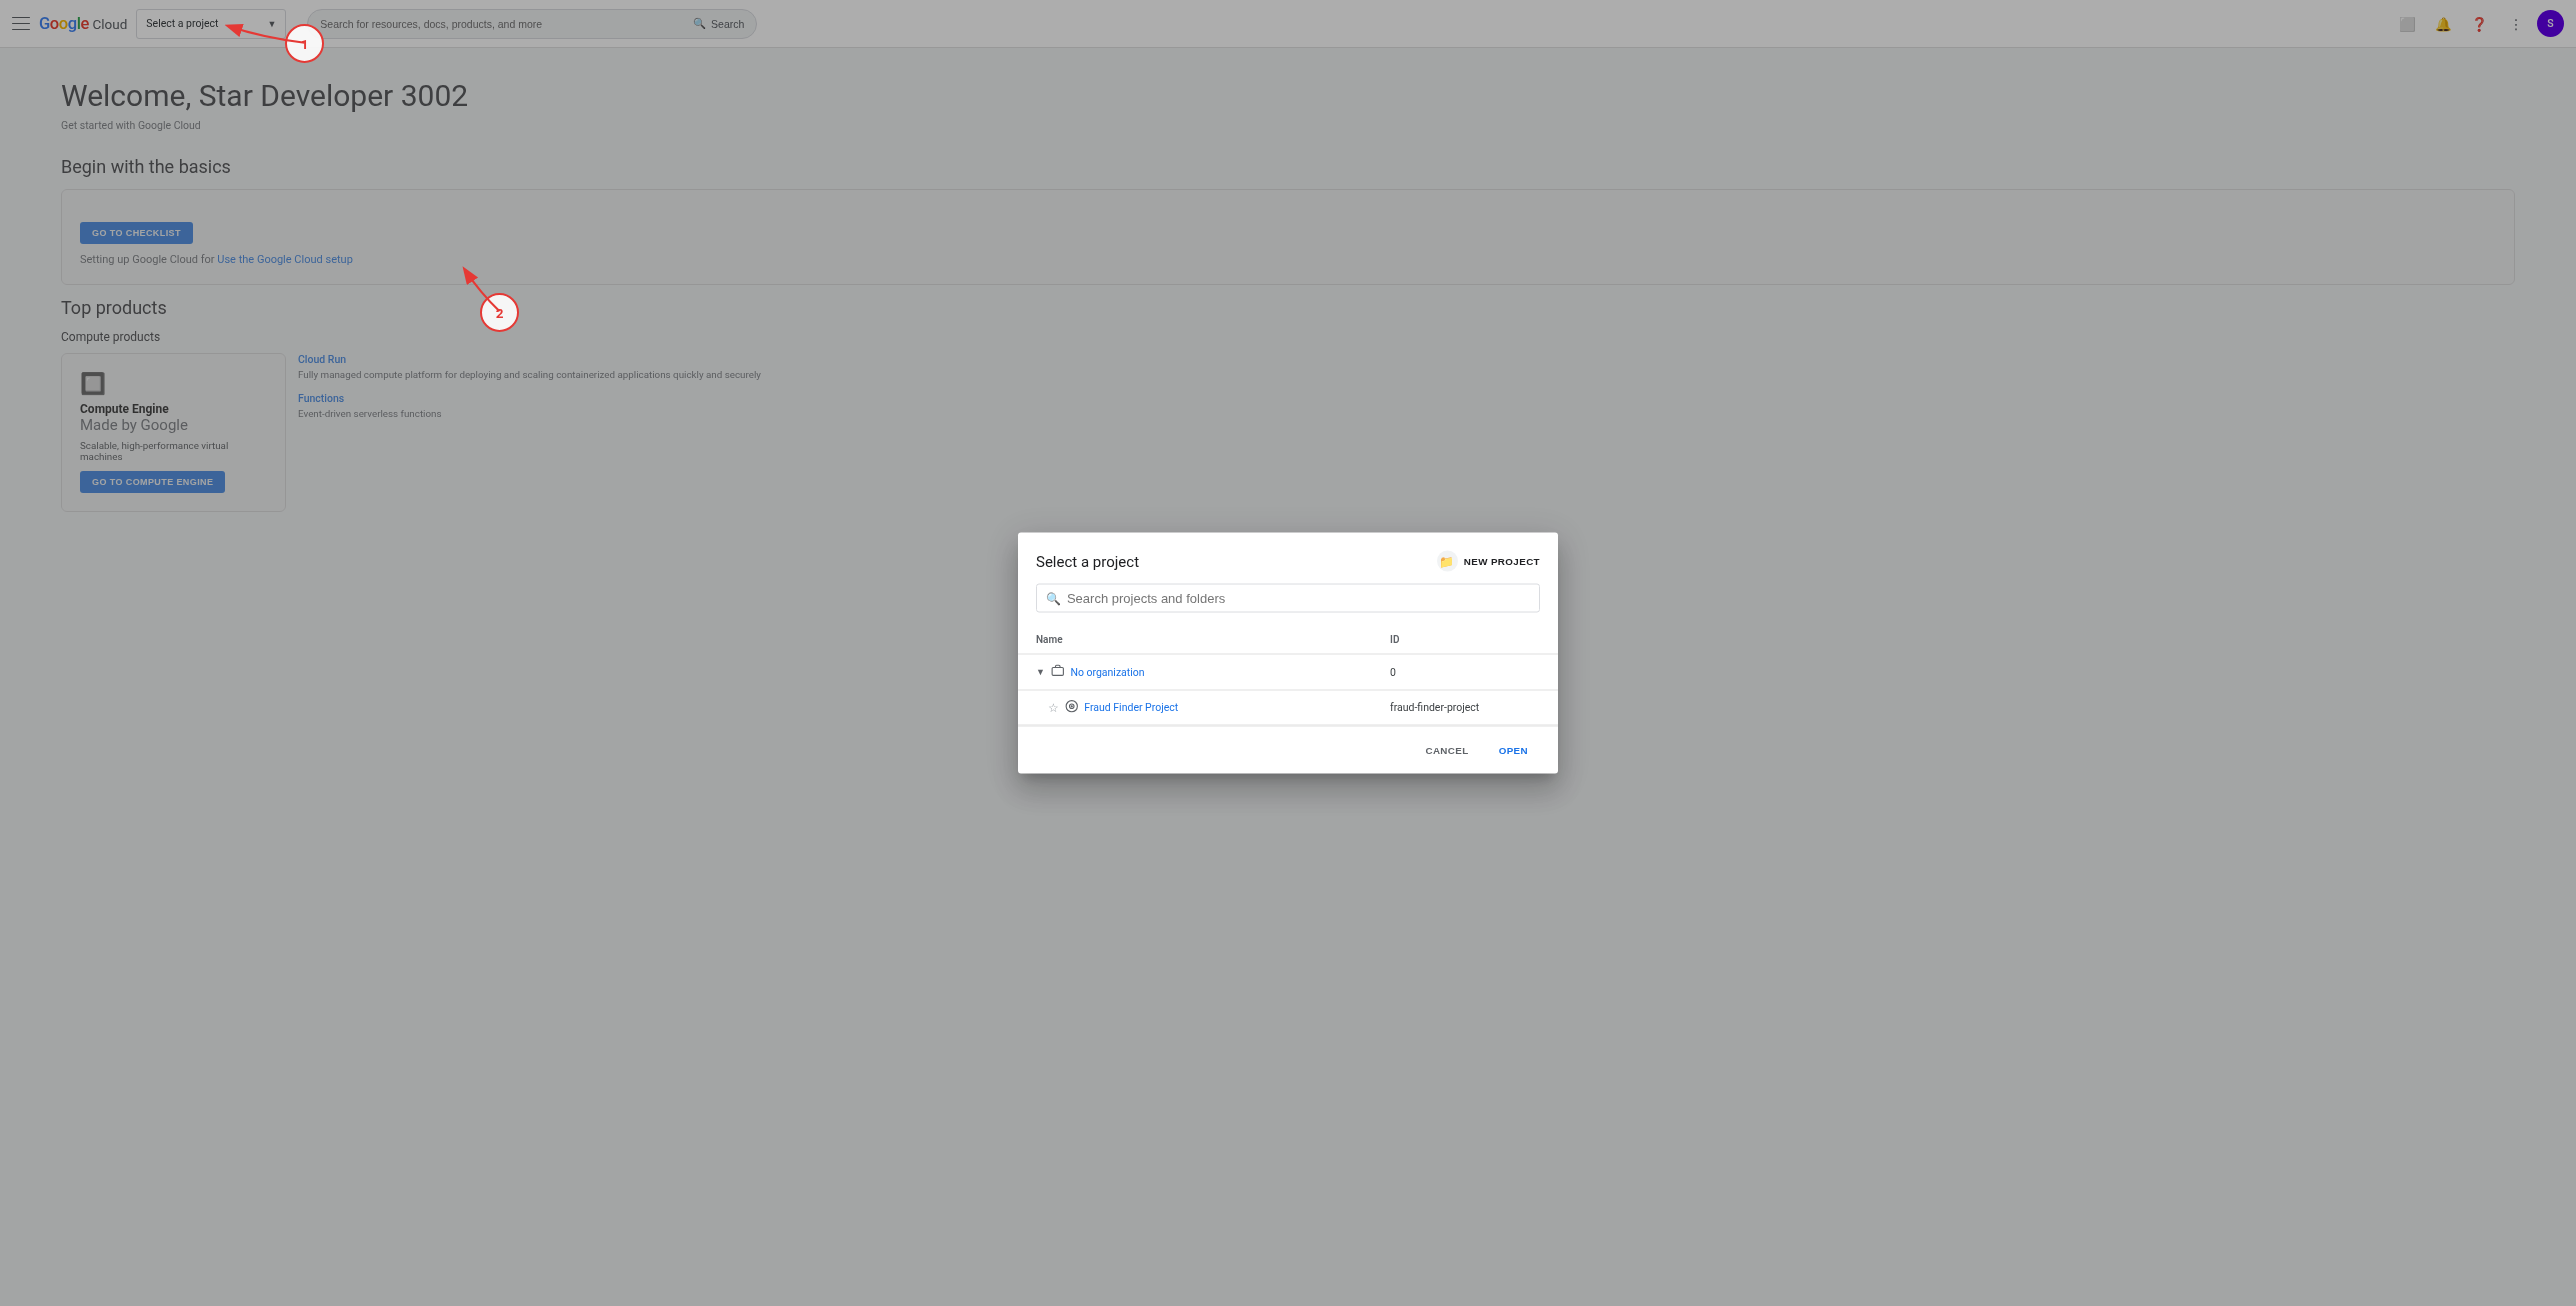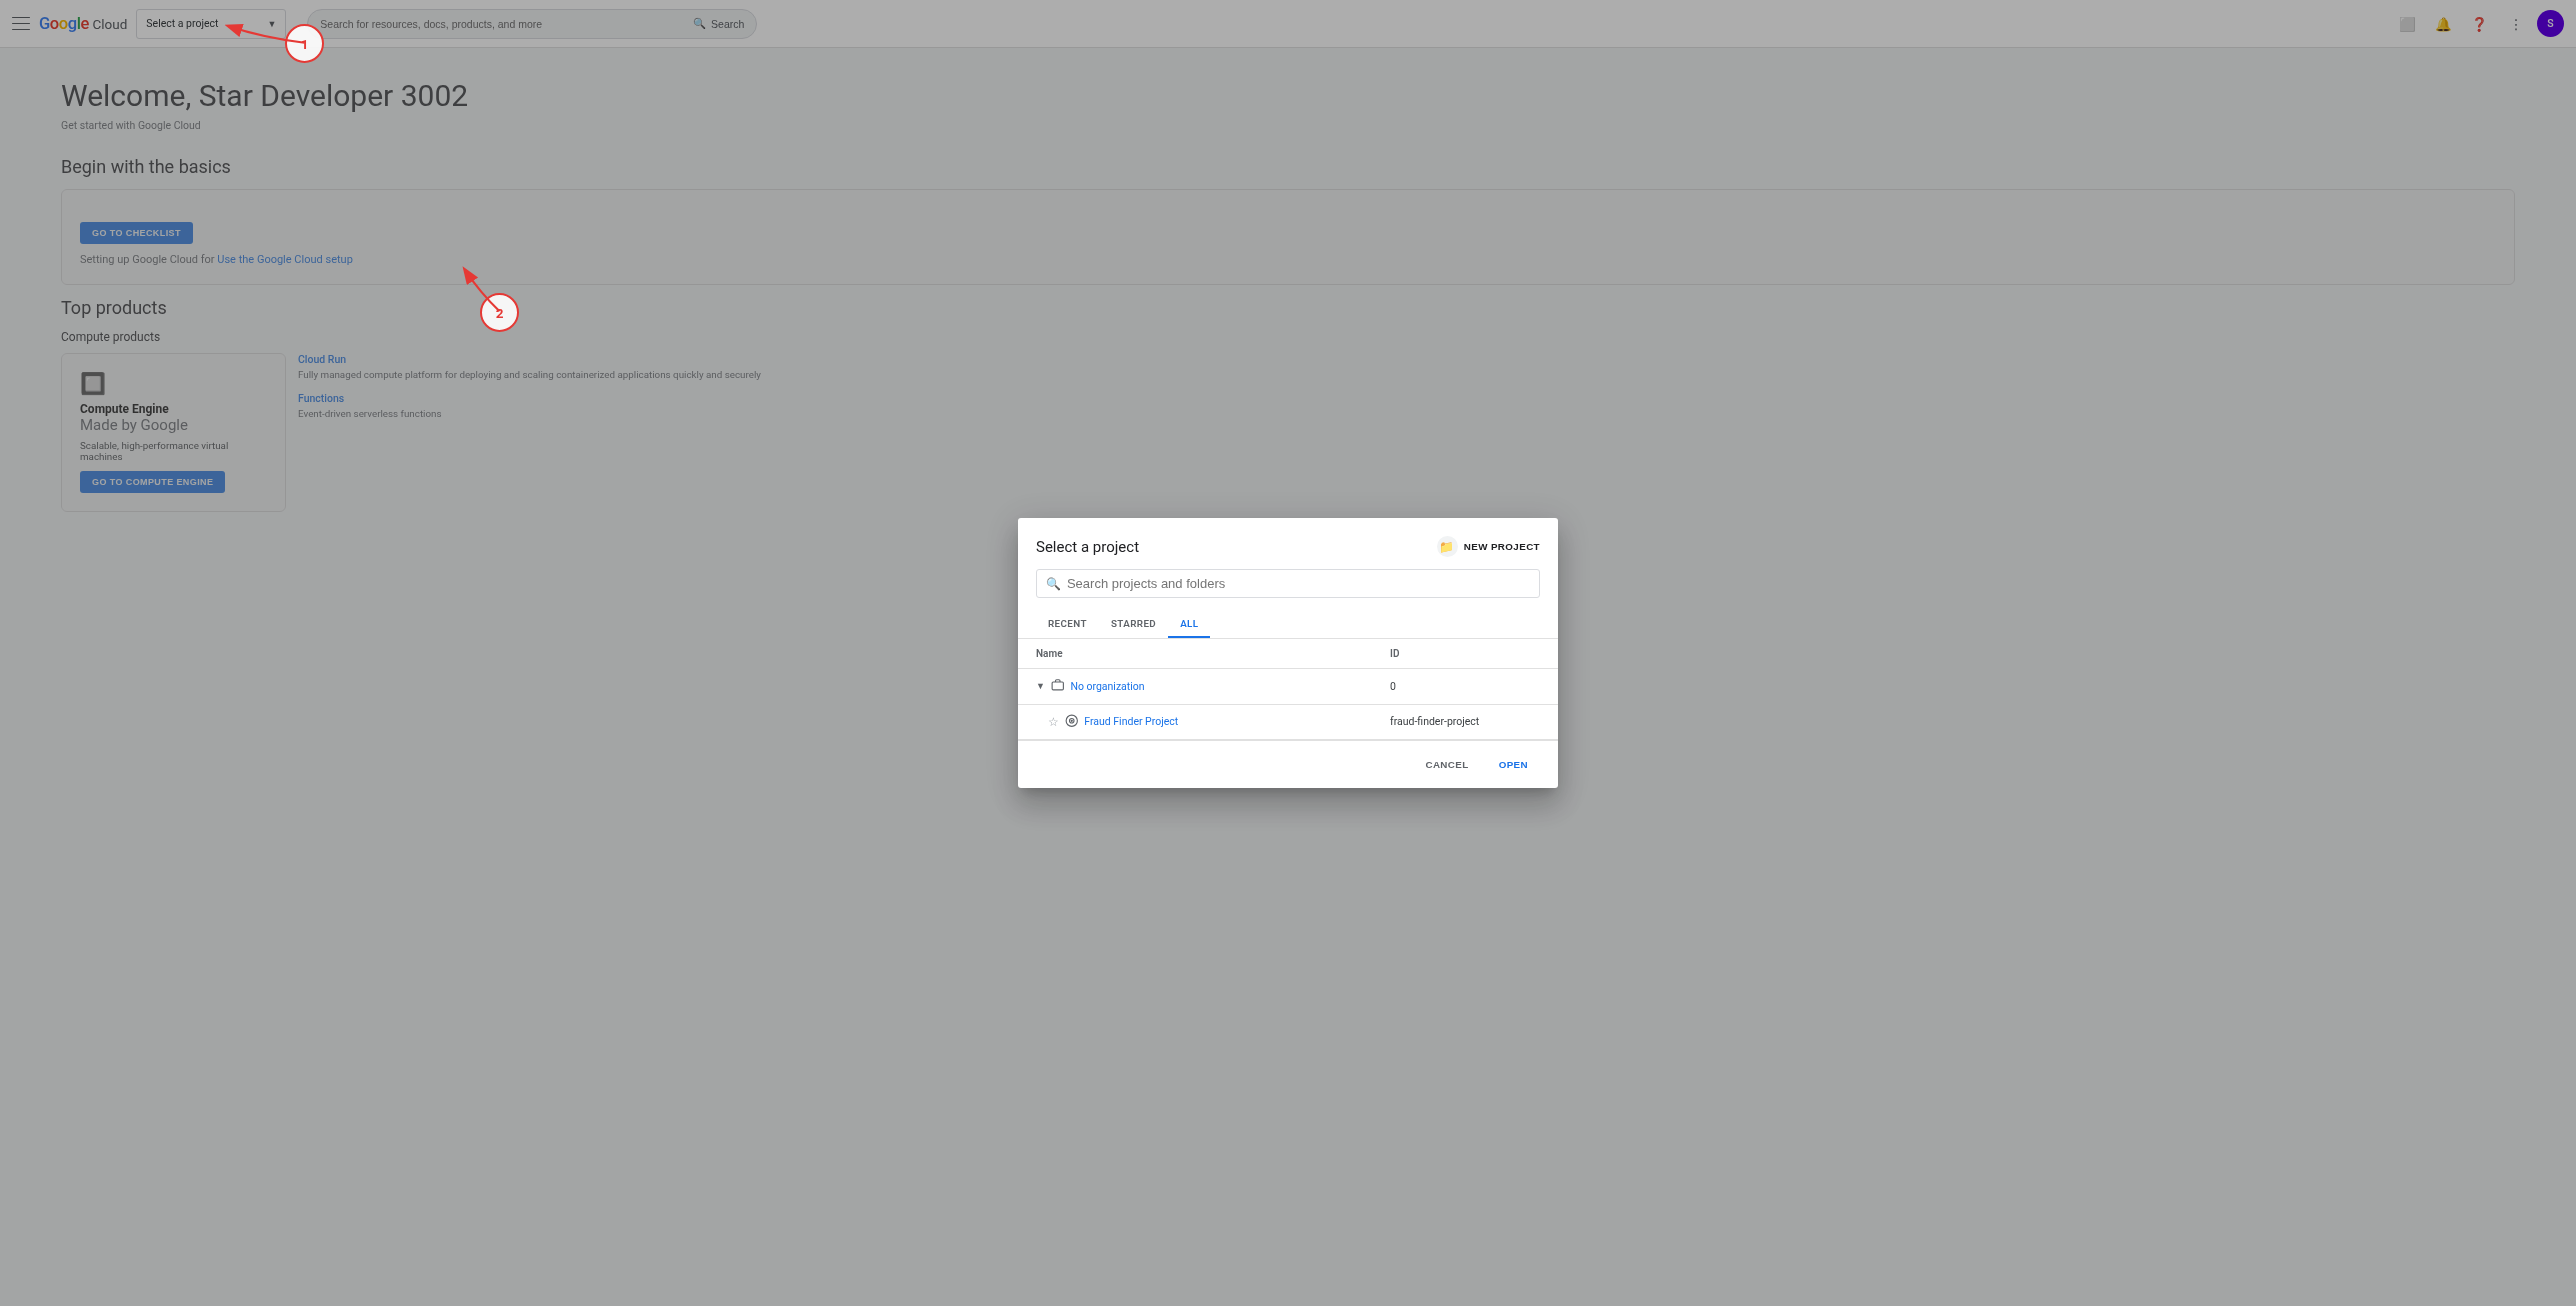--- a/index.html
+++ b/index.html
@@ -333,25 +333,20 @@
     </button>
   </div>
 
   <div class="modal-search">
     <div class="modal-search-input">
       <span style="color:#5f6368">🔍</span>
       <input type="text" placeholder="Search projects and folders" style="">
     </div>
   </div>
 
-  <div class="modal-tabs">
-    <div class="modal-tab">RECENT</div>
-    <div class="modal-tab">STARRED</div>
-    <div class="modal-tab active">ALL</div>
-  </div>
 
   <div class="modal-table">
     <div class="table-header">
       <span>Name</span>
       <span>ID</span>
     </div>
 
     <div class="table-row">
       <div class="row-name">
         <span class="expand-icon">▼</span>

